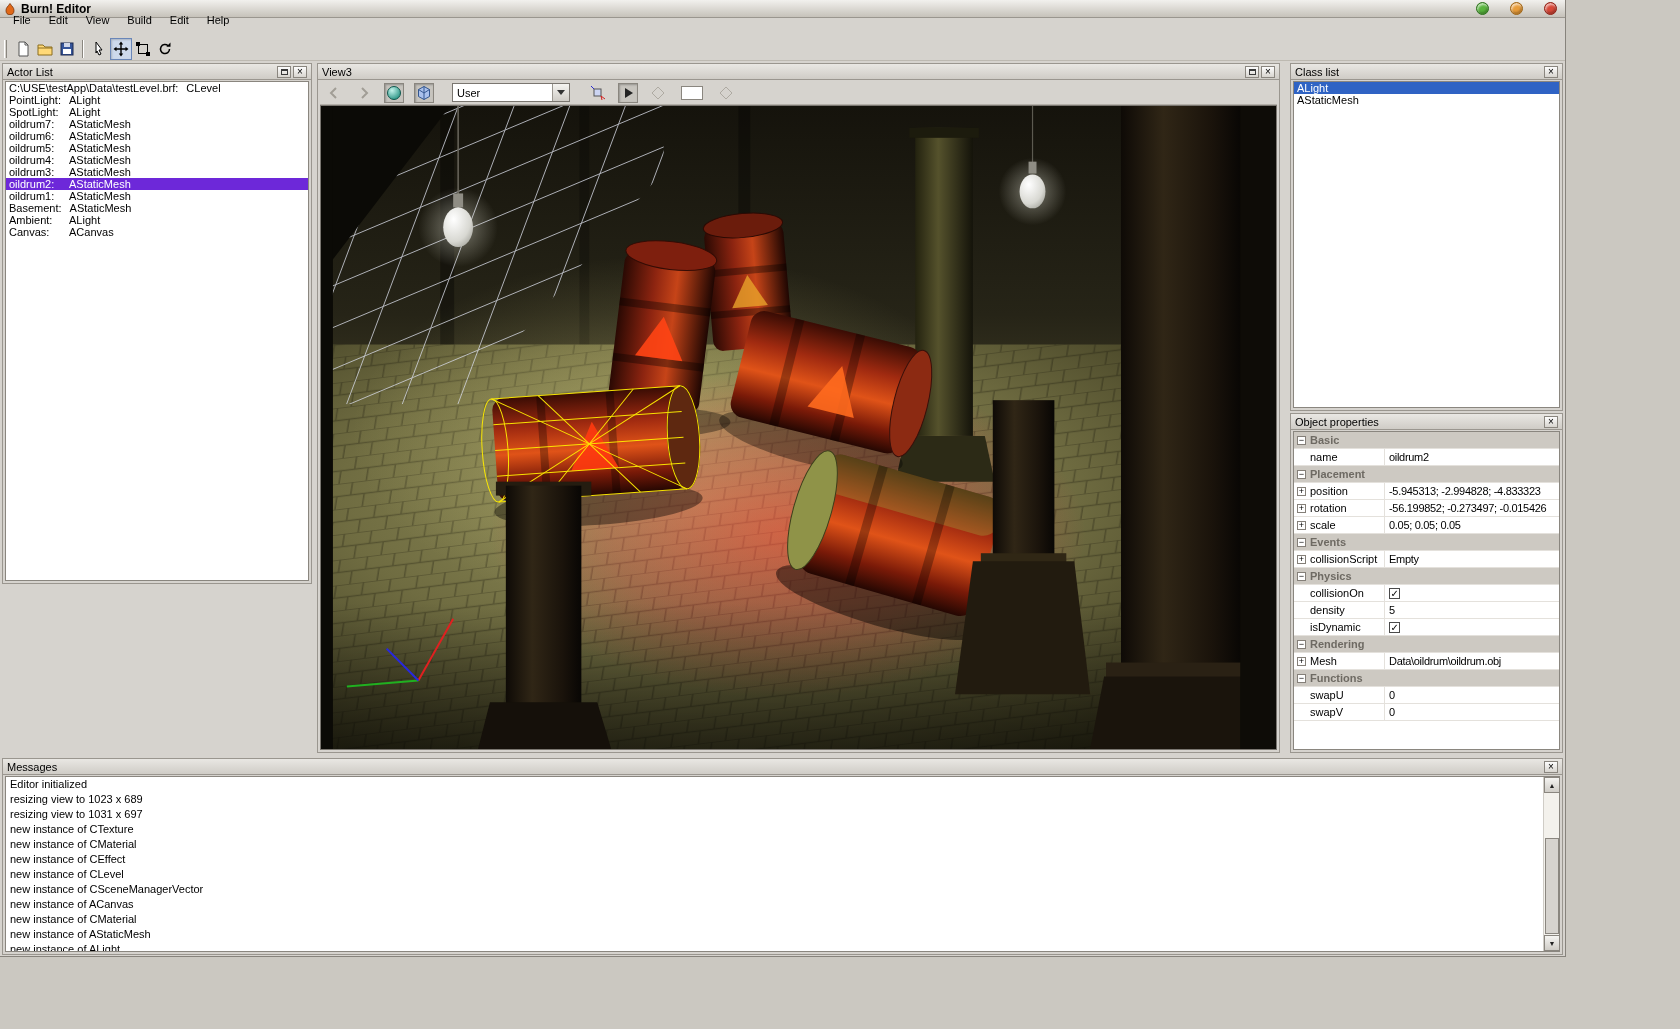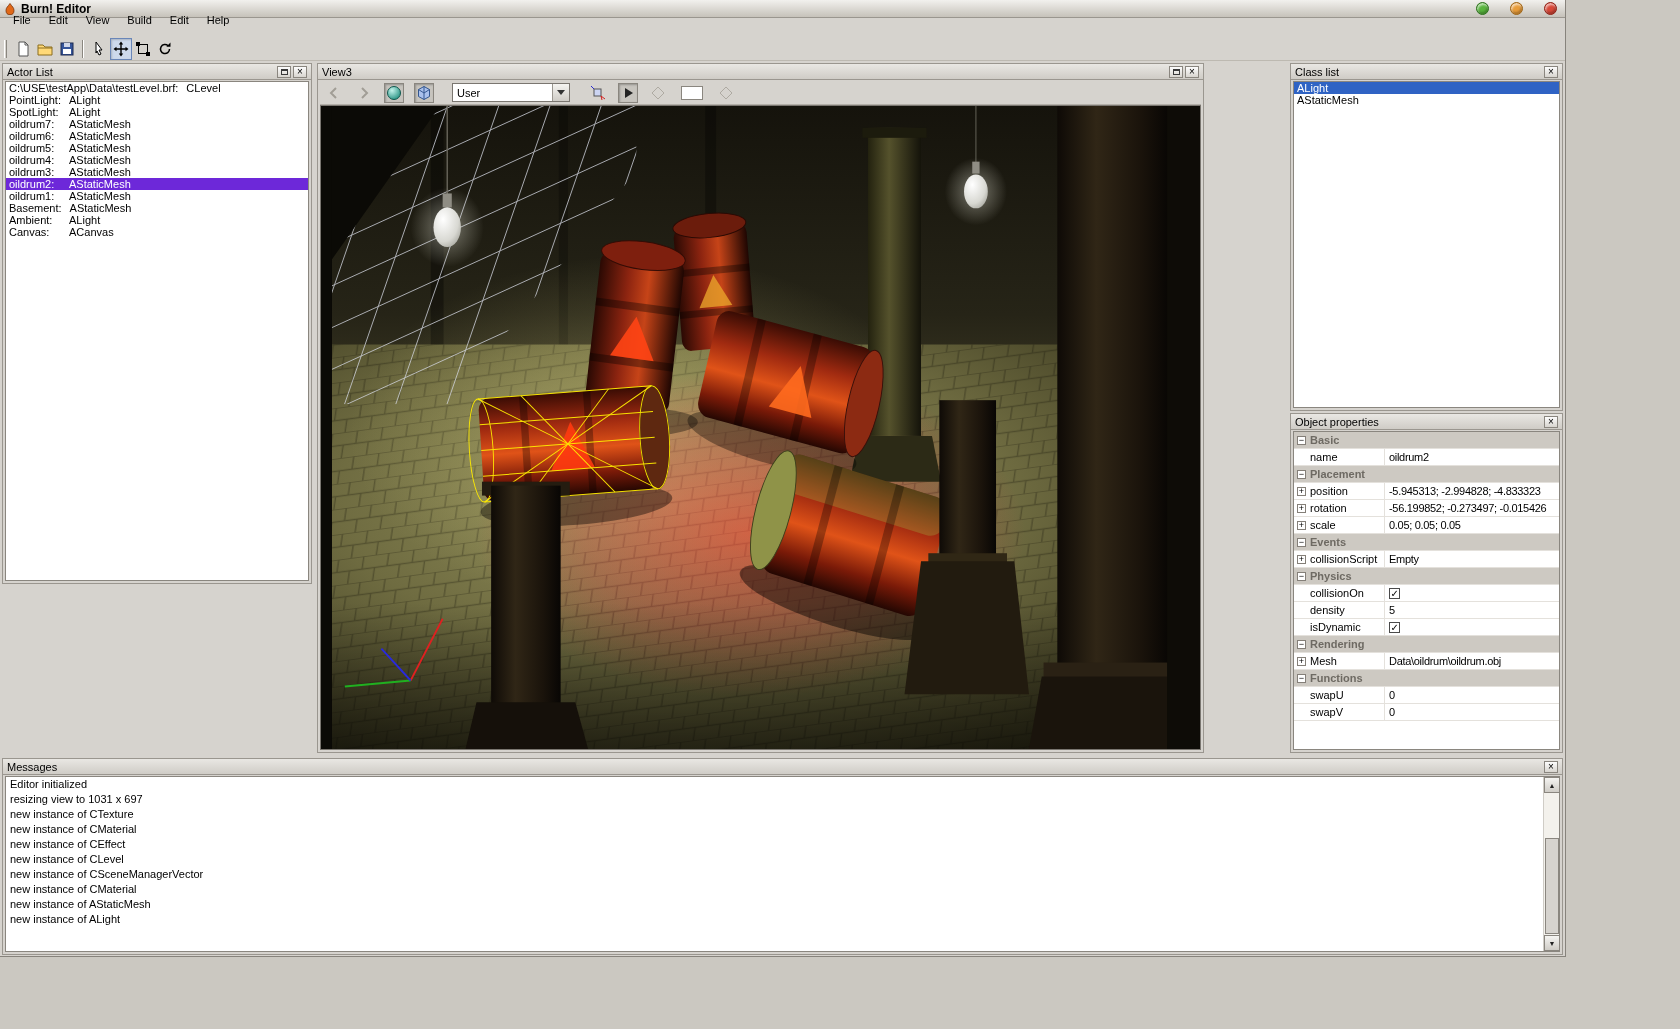--- a/index.html
+++ b/index.html
@@ -227,21 +227,21 @@
           <span class="actor-name">Ambient:</span>
           <span class="actor-type">ALight</span>
         </div>
         <div class="actor-row">
           <span class="actor-name">Canvas:</span>
           <span class="actor-type">ACanvas</span>
         </div>
       </div>
   </div>
 
-  <div class="panel" style="left:317px;top:63px;width:887px;height:690px">
+  <div class="panel" style="left:317px;top:63px;width:963px;height:690px">
     <div class="panel-header">
       <span class="panel-title">View3</span>
       <span class="spacer"></span>
       <span class="panel-btn">
           <span class="float-glyph"></span>
         </span>
       <span class="panel-btn">×</span>
     </div>
 
     <div class="vp-toolbar">
@@ -615,26 +615,28 @@
 
   <div class="panel" style="left:2px;top:758px;width:1561px;height:197px">
     <div class="panel-header">
       <span class="panel-title">Messages</span>
       <span class="spacer"></span>
       <span class="panel-btn">×</span>
     </div>
     <div class="panel-body">
       <div class="msg-list" id="msg-list">
           <div class="msg-line">Editor initialized</div>
+          <div class="msg-line">resizing view to 1023 x 689</div>
           <div class="msg-line">resizing view to 1031 x 697</div>
           <div class="msg-line">new instance of CTexture</div>
           <div class="msg-line">new instance of CMaterial</div>
           <div class="msg-line">new instance of CEffect</div>
           <div class="msg-line">new instance of CLevel</div>
           <div class="msg-line">new instance of CSceneManagerVector</div>
+          <div class="msg-line">new instance of ACanvas</div>
           <div class="msg-line">new instance of CMaterial</div>
           <div class="msg-line">new instance of AStaticMesh</div>
           <div class="msg-line">new instance of ALight</div>
         </div>
       <div class="scrollbar-v">
         <span class="scroll-arrow up">▲</span>
         <span class="scroll-thumb"></span>
         <span class="scroll-arrow down">▼</span>
       </div>
     </div>

